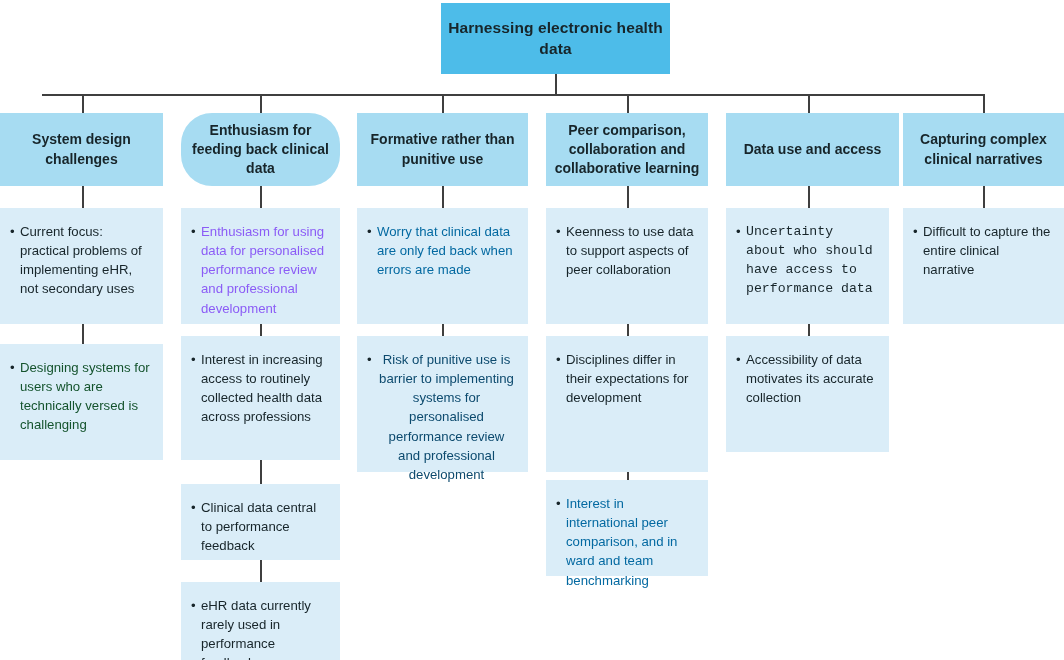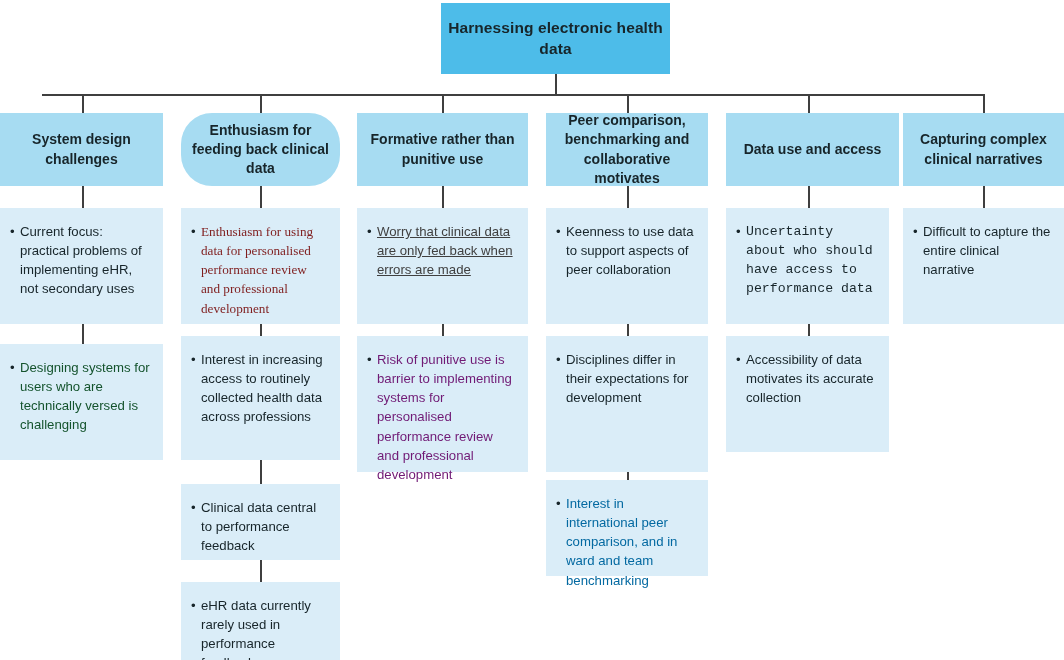--- a/index.html
+++ b/index.html
@@ -114,21 +114,21 @@
           <span class="bullet-dot">•</span>
           <span class="bullet-text" style="color: #14532d;">Designing systems for users who are technically versed is challenging</span>
         </div>
       </div>
       <div class="cat-box" style="left: 181px; top: 113px; width: 159px; height: 73px; background: rgb(167, 220, 242); color: rgb(23, 37, 42); border-radius: 31px;">
         <span>Enthusiasm for feeding back clinical data</span>
       </div>
       <div class="item-box" style="left: 181px; top: 208px; width: 159px; height: 116px; background: rgb(218, 237, 248);">
         <div class="bullet-row">
           <span class="bullet-dot">•</span>
-          <span class="bullet-text" style="color: #7f1d1d; font-family: Liberation Serif, serif;">Enthusiasm for using data for personalised performance review and professional development</span>
+          <span class="bullet-text" style="color: #8b5cf6;">Enthusiasm for using data for personalised performance review and professional development</span>
         </div>
       </div>
       <div class="item-box" style="left: 181px; top: 336px; width: 159px; height: 124px; background: rgb(218, 237, 248);">
         <div class="bullet-row">
           <span class="bullet-dot">•</span>
           <span class="bullet-text" style="color: rgb(23, 37, 42);">Interest in increasing access to routinely collected health data across professions</span>
         </div>
       </div>
       <div class="item-box" style="left: 181px; top: 484px; width: 159px; height: 76px; background: rgb(218, 237, 248);">
         <div class="bullet-row">
@@ -141,31 +141,31 @@
           <span class="bullet-dot">•</span>
           <span class="bullet-text" style="color: rgb(23, 37, 42);">eHR data currently rarely used in performance feedback</span>
         </div>
       </div>
       <div class="cat-box" style="left: 357px; top: 113px; width: 171px; height: 73px; background: rgb(167, 220, 242); color: rgb(23, 37, 42);">
         <span>Formative rather than punitive use</span>
       </div>
       <div class="item-box" style="left: 357px; top: 208px; width: 171px; height: 116px; background: rgb(218, 237, 248);">
         <div class="bullet-row">
           <span class="bullet-dot">•</span>
-          <span class="bullet-text" style="color: #404040; text-decoration: underline;">Worry that clinical data are only fed back when errors are made</span>
+          <span class="bullet-text" style="color: #0369a1;">Worry that clinical data are only fed back when errors are made</span>
         </div>
       </div>
       <div class="item-box" style="left: 357px; top: 336px; width: 171px; height: 136px; background: rgb(218, 237, 248);">
         <div class="bullet-row">
           <span class="bullet-dot">•</span>
-          <span class="bullet-text" style="color: #701a75;">Risk of punitive use is barrier to implementing systems for personalised performance review and professional development</span>
+          <span class="bullet-text" style="color: #0c4a6e; text-align: center;">Risk of punitive use is barrier to implementing systems for personalised performance review and professional development</span>
         </div>
       </div>
       <div class="cat-box" style="left: 546px; top: 113px; width: 162px; height: 73px; background: rgb(167, 220, 242); color: rgb(23, 37, 42);">
-        <span>Peer comparison, benchmarking and collaborative motivates</span>
+        <span>Peer comparison, collaboration and collaborative learning</span>
       </div>
       <div class="item-box" style="left: 546px; top: 208px; width: 162px; height: 116px; background: rgb(218, 237, 248);">
         <div class="bullet-row">
           <span class="bullet-dot">•</span>
           <span class="bullet-text" style="color: rgb(23, 37, 42);">Keenness to use data to support aspects of peer collaboration</span>
         </div>
       </div>
       <div class="item-box" style="left: 546px; top: 336px; width: 162px; height: 136px; background: rgb(218, 237, 248);">
         <div class="bullet-row">
           <span class="bullet-dot">•</span>

